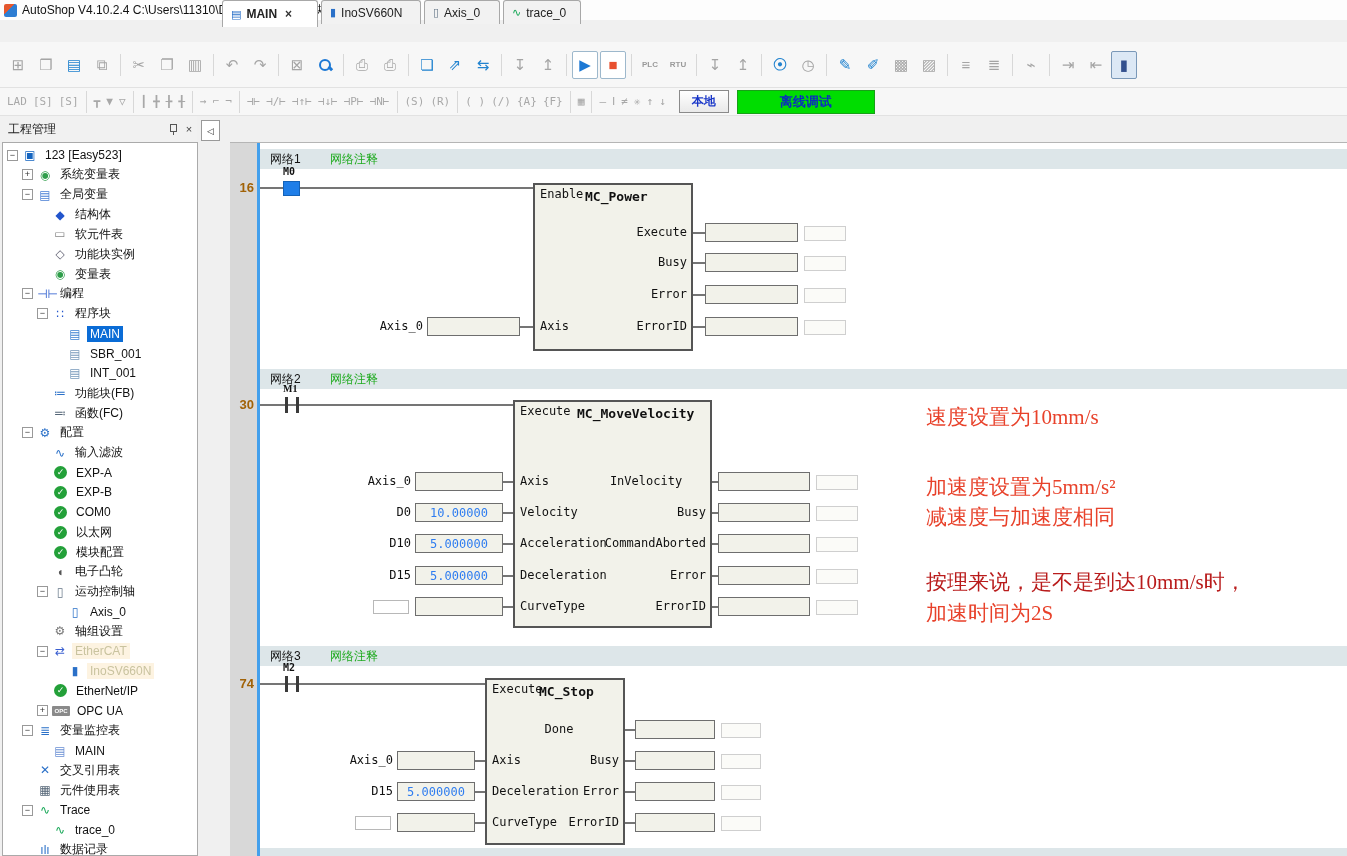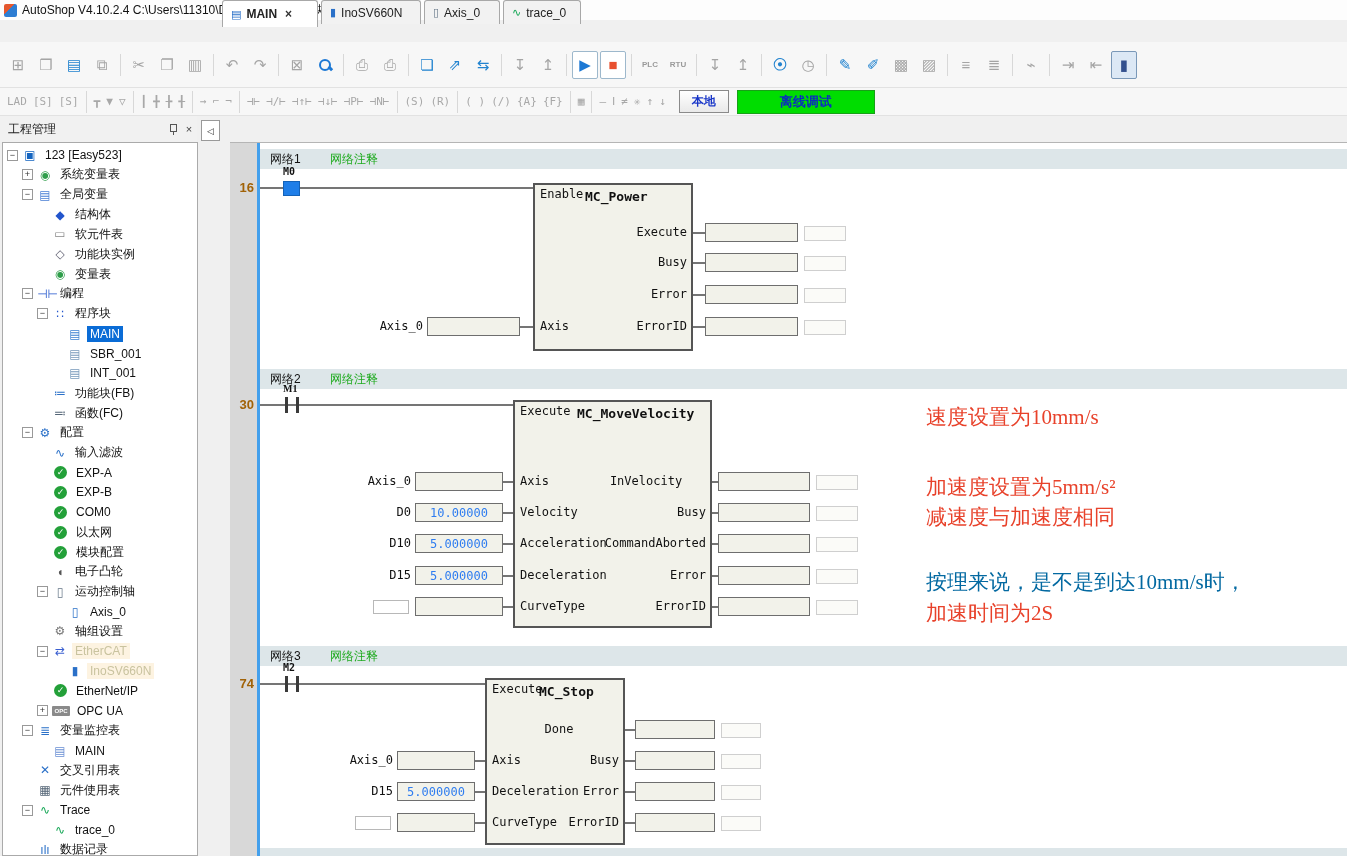--- a/index.html
+++ b/index.html
@@ -376,21 +376,21 @@
       <div class="opbox abs" style="position: absolute; left: 635px; top: 782px; width: 80px; height: 19px;"></div>
       <div class="faintbox abs" style="position: absolute; left: 721px; top: 785px; width: 40px; height: 15px;"></div>
       <div class="pinlabel abs" style="position: absolute; left: 499px; top: 815px; width: 120px; height: 14px; text-align: right;">ErrorID</div>
       <div class="wire abs" style="position: absolute; left: 625px; top: 822px; width: 10px; height: 2px;"></div>
       <div class="opbox abs" style="position: absolute; left: 635px; top: 813px; width: 80px; height: 19px;"></div>
       <div class="faintbox abs" style="position: absolute; left: 721px; top: 816px; width: 40px; height: 15px;"></div>
       <div class="band abs" style="position: absolute; left: 260px; top: 848px; width: 1087px; height: 8px;"></div>
       <div class="annot abs" style="position: absolute; left: 926px; top: 403px; color: rgb(232, 66, 43);">速度设置为10mm/s</div>
       <div class="annot abs" style="position: absolute; left: 926px; top: 473px; color: rgb(232, 66, 43);">加速度设置为5mm/s²</div>
       <div class="annot abs" style="position: absolute; left: 926px; top: 503px; color: rgb(232, 66, 43);">减速度与加速度相同</div>
-      <div class="annot abs" style="position: absolute; left: 926px; top: 568px; color: #0369a1;">按理来说，是不是到达10mm/s时，</div>
+      <div class="annot abs" style="position: absolute; left: 926px; top: 568px; color: #b91c1c;">按理来说，是不是到达10mm/s时，</div>
       <div class="annot abs" style="position: absolute; left: 926px; top: 599px; color: rgb(232, 66, 43);">加速时间为2S</div>
     </div>
 
   <div id="treepanel" class="abs">
       <div class="trow" style="position: absolute; left: 4px; top: 2px; height: 20px;">
         <span class="texp">−</span>
         <span class="ticon" style="color: rgb(21, 101, 192);">▣</span>
         <span class="tlabel">123 [Easy523]</span>
       </div>
       <div class="trow" style="position: absolute; left: 19px; top: 21.85px; height: 20px;">

